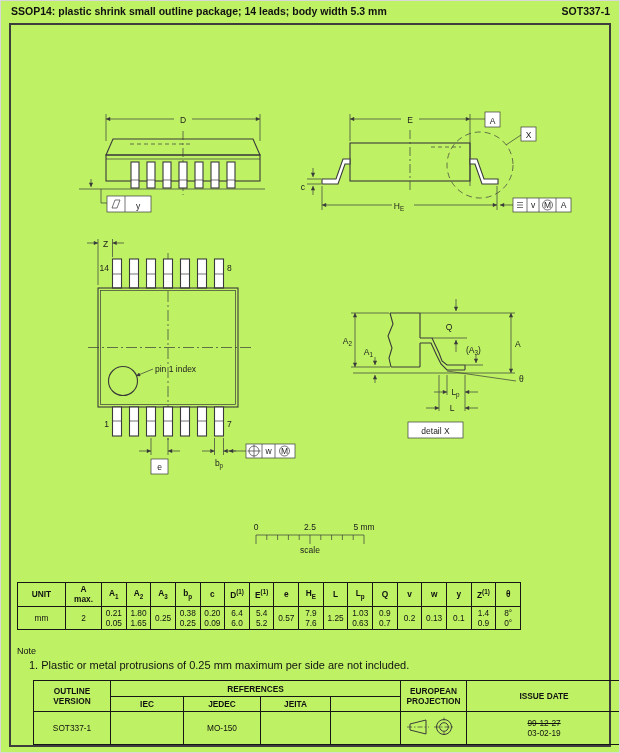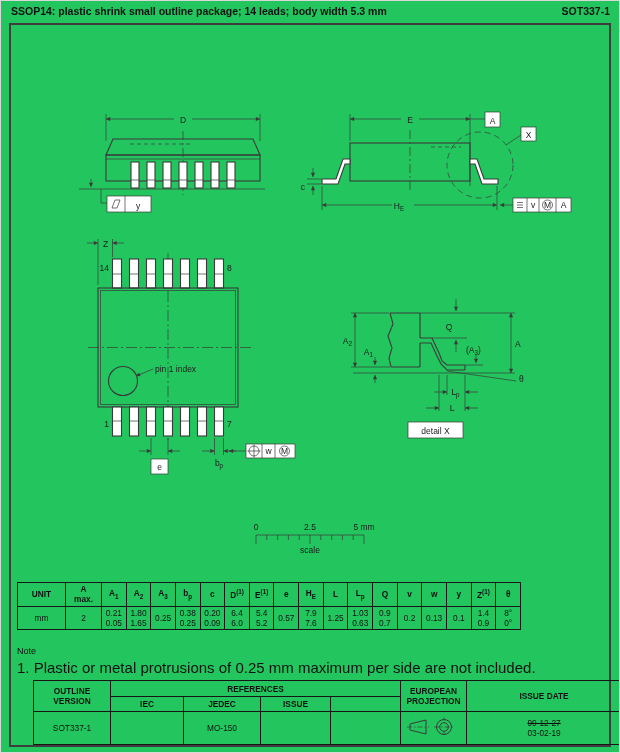--- a/index.html
+++ b/index.html
@@ -1,37 +1,37 @@
 <!DOCTYPE html>
 <html><head>
 <meta charset="utf-8">
 <style>
   html,body{margin:0;padding:0;background:#fff;}
-  .page{position:relative;width:620px;height:753px;background:#22c55e;
+  .page{position:relative;width:620px;height:753px;background:#bef264;
         font-family:"Liberation Sans",sans-serif;color:#111;
         border:1px solid #d8d8d8;box-sizing:border-box;overflow:hidden;}
   .hdr-title{position:absolute;left:10px;top:4px;font-size:10.5px;font-weight:bold;}
   .hdr-code{position:absolute;right:9px;top:4px;font-size:10.5px;font-weight:bold;}
   .frame{position:absolute;left:8px;top:22px;width:602px;height:724px;
          border:2px solid #3d3d3d;box-sizing:border-box;}
   svg.drawing{position:absolute;left:0;top:0;}
   svg.drawing text{font-family:"Liberation Sans",sans-serif;font-size:8.5px;fill:#1c1c1c;}
   svg .ssub{font-size:6.3px;}
   .o{stroke:#3a3a3a;stroke-width:1.1;fill:none;}
   .t{stroke:#3a3a3a;stroke-width:0.7;fill:none;}
   .w{fill:#fff;}
   .dim-title{position:absolute;left:6px;top:541px;font-size:9px;font-weight:bold;}
   table.dims{position:absolute;left:6px;top:557px;width:504px;border-collapse:collapse;
              table-layout:fixed;font-size:8.3px;text-align:center;}
   .dims th,.dims td{border:1px solid #161616;padding:1px 0;line-height:1.25;font-weight:normal;}
   .dims th{font-weight:bold;}
   .dims sub{font-size:6.3px;}
   .dims sup{font-size:6.3px;}
   .note-title{position:absolute;left:6px;top:621px;font-size:9px;font-weight:normal;}
-  .note-item{position:absolute;left:6px;top:634px;font-size:15px;}
+  .note-item{position:absolute;left:18px;top:634px;font-size:11px;}
   table.ftr{position:absolute;left:6px;top:655px;width:588px;border-collapse:collapse;
             table-layout:fixed;font-size:8.3px;text-align:center;margin-left:16px;}
   .ftr th,.ftr td{border:1px solid #161616;padding:0 2px;}
   .ftr th{font-weight:bold;}
   .strike{text-decoration:line-through;}
 </style>
 </head>
 <body>
 
 <div class="page">
@@ -312,21 +312,21 @@
           </th>
           <th colspan="4">REFERENCES</th>
           <th rowspan="2">
             <span>EUROPEAN</span><br><span>PROJECTION</span>
           </th>
           <th rowspan="2">ISSUE DATE</th>
         </tr>
         <tr style="height:15px">
           <th>IEC</th>
           <th>JEDEC</th>
-          <th>ISSUE</th>
+          <th>JEITA</th>
           <th></th>
         </tr>
         <tr style="height:33px">
           <td>SOT337-1</td>
           <td></td>
           <td>MO-150</td>
           <td></td>
           <td></td>
           <td>
             <svg width="54" height="24" viewBox="0 0 54 24">

